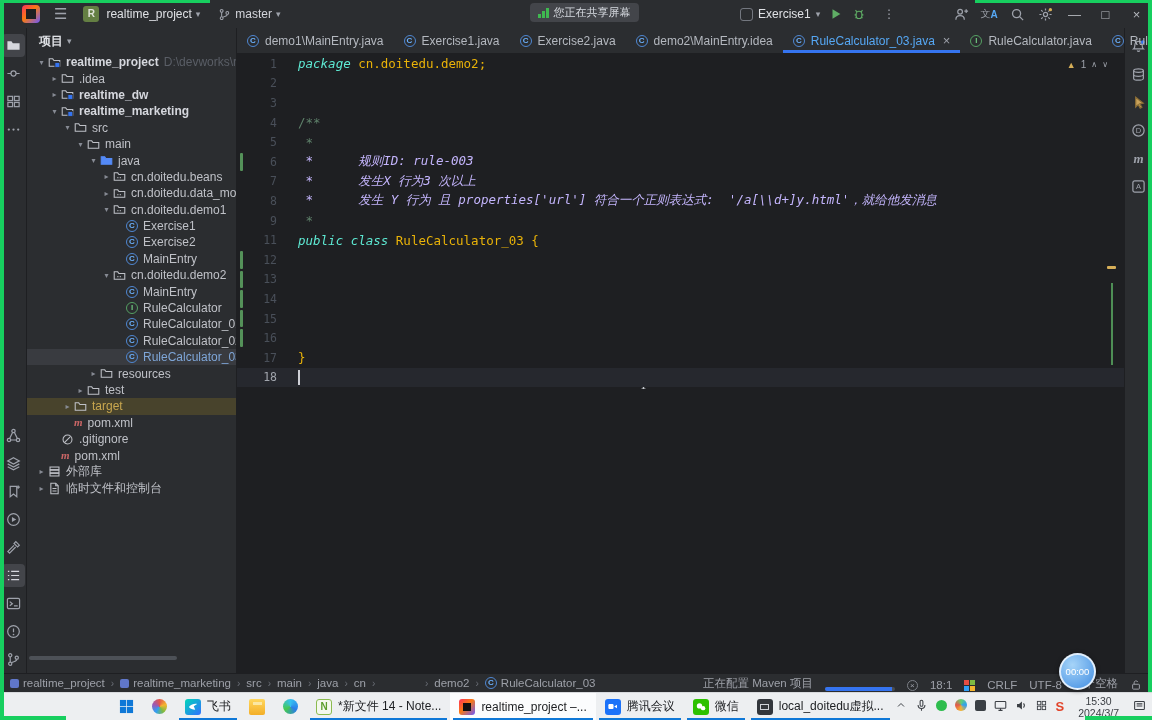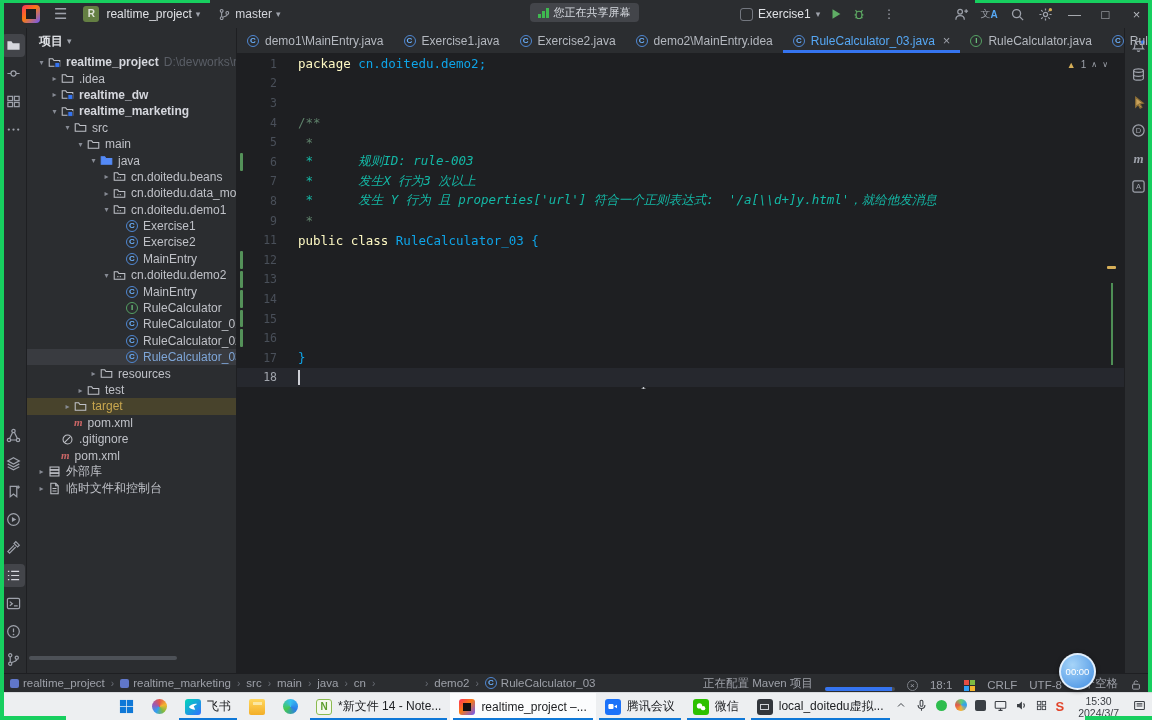--- a/index.html
+++ b/index.html
@@ -75,24 +75,24 @@
 
   .editor { flex:1; background:#1e1f22; position:relative; font-family:"DejaVu Sans Mono","Liberation Mono",monospace;
             font-size:12.5px; overflow:hidden; }
   .line { height:19.6px; display:flex; align-items:center; position:relative; }
   .line.cur { background:#26282e; }
   .chg { position:absolute; left:3px; top:1px; bottom:1px; width:3px; border-radius:1px; }
   .chg.on { background:#549159; }
   .num { width:40px; text-align:right; color:#494f59; font-size:11.5px; flex:none; }
   .line.cur .num { color:#a1a5ad; }
   .codeln { white-space:pre; margin-left:21px; color:#bcbec4; }
-  .t-kw { color:#fef9c3; }
-  .t-pl { color:#0ea5e9; }
+  .t-kw { color:#5eead4;font-style:italic; }
+  .t-pl { color:#eab308; }
   .t-cm { color:#5f826b; }
-  .t-cmi { color:#14b8a6; font-style:italic; }
+  .t-cmi { color:#c4b5fd; font-style:italic; }
   .caret { display:inline-block; width:1.5px; height:15px; background:#ced0d6; vertical-align:middle; }
   .inspect { position:absolute; top:5px; right:16px; display:flex; align-items:center; gap:5px;
              color:#9ea2ab; font-size:10px; font-family:"Liberation Sans",sans-serif; }
   .inspect .w { color:#d6ae58; font-size:9px; }
   .mark-warn { position:absolute; right:8px; top:212px; width:9px; height:3px; background:#d6ae58; border-radius:1px; }
   .mark-chg { position:absolute; right:11px; top:229px; width:2.5px; height:82px; background:#4e8e55; }
   .ibeam { position:absolute; left:404px; top:322px; color:#c5c8ce; font:15px "Liberation Serif",serif; }
 
   .rightbar { width:28px; background:#2b2d30; border-left:1px solid #1e1f22; display:flex; flex-direction:column; align-items:center; padding-top:4px; }
 

